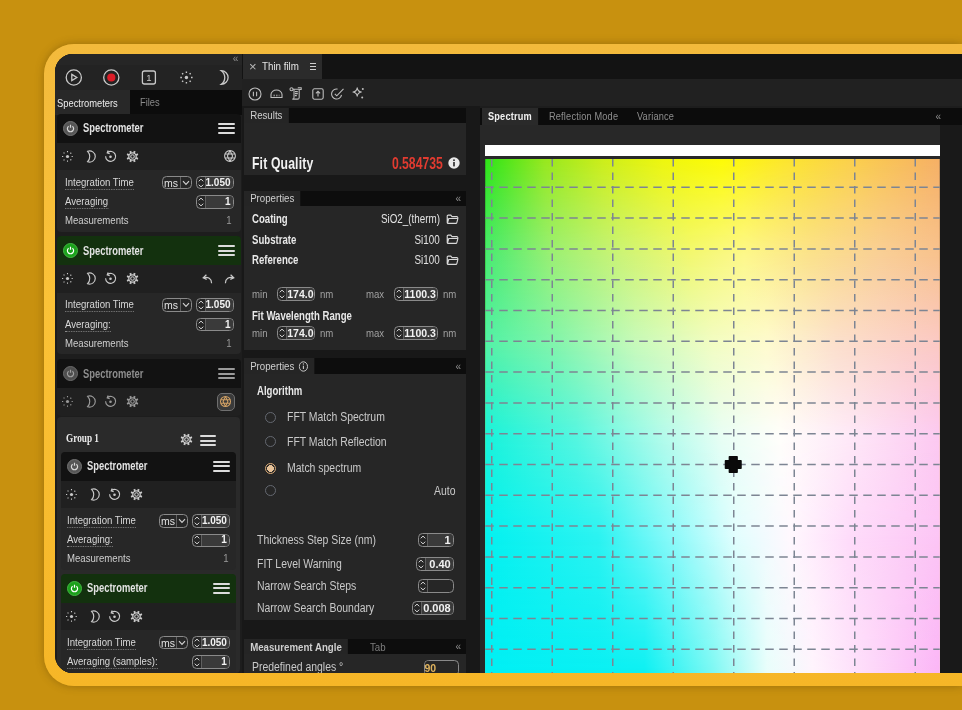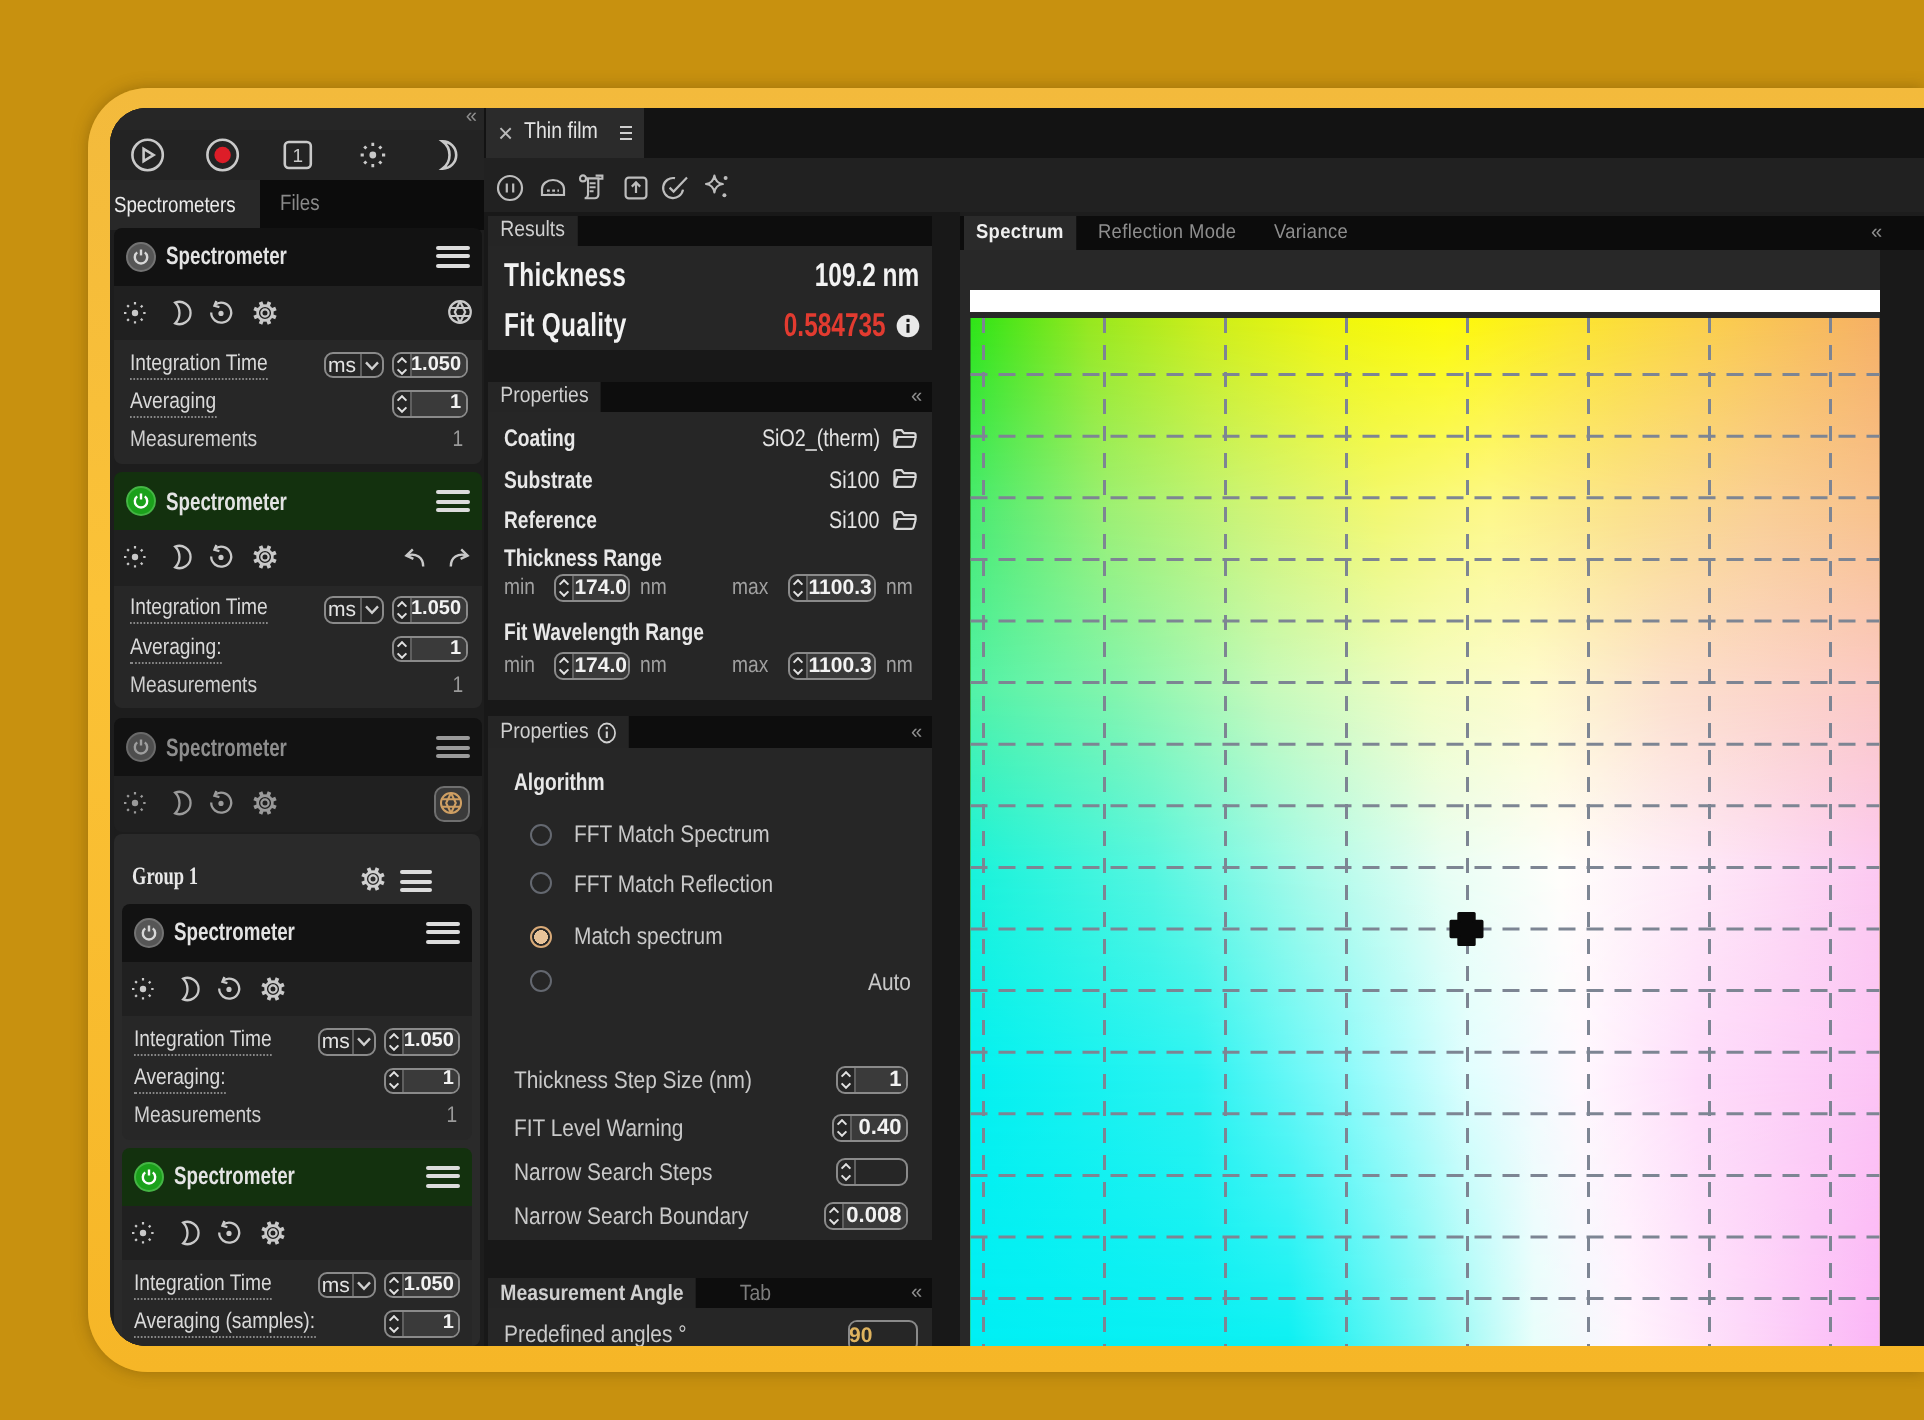--- a/index.html
+++ b/index.html
@@ -609,25 +609,20 @@
         <path d="M6.2 1.8 C6.6 4.4 7.8 5.6 10.4 6 C7.8 6.4 6.6 7.6 6.2 10.2 C5.8 7.6 4.6 6.4 2 6 C4.6 5.6 5.8 4.4 6.2 1.8z" fill="none" stroke="#bdbdbd" stroke-width="1.1" stroke-linejoin="round"></path>
         <circle cx="11.8" cy="3" r="1" fill="#bdbdbd"></circle>
         <circle cx="11.2" cy="11.6" r="1" fill="#bdbdbd"></circle>
       </svg>
   </div>
   <div class="abs shead" style="top:53.5px;">
       <div class="stab">Results</div>
       <div class="sgrow"></div>
     </div>
 <div class="abs sbody" style="top:68.8px;height:52.6px;">
-<div class="bigrow" style="top:6px;">
-        <span class="biglbl">Thickness</span>
-        <div class="fspace"></div>
-        <span class="bigval">109.2&nbsp;nm</span>
-      </div>
 <div class="bigrow" style="top:30.5px;">
         <span class="biglbl">Fit Quality</span>
         <div class="fspace"></div>
         <span class="bigval" style="color:#e23b30;">0.584735</span>
         <div style="width:5px;"></div>
         <svg class="icn" width="12" height="12" viewBox="0 0 11 11">
           <circle cx="5.5" cy="5.5" r="5.2" fill="#e9e9e9"></circle>
           <rect x="4.8" y="4.6" width="1.4" height="4" fill="#1a1a1a"></rect>
           <rect x="4.8" y="2.2" width="1.4" height="1.5" fill="#1a1a1a"></rect>
         </svg>
@@ -659,23 +654,20 @@
         </svg>
       </div>
 <div class="prow" style="top:46.4px;">
         <span class="plbl">Reference</span>
         <div class="fspace"></div>
         <span class="pval">Si100</span>
         <div style="width:6px;"></div>
         <svg class="icn" width="13" height="13" viewBox="0 0 13 13">
           <path d="M1.2 3.1 a1 1 0 0 1 1-1 h2.6 l1.2 1.5 h4.8 a1 1 0 0 1 1 1 v0.9 h-9 l-1.2 4z M1.2 3.1 v6.3 a1 1 0 0 0 1 1 h7.6 a1 1 0 0 0 1-0.8 l1-3.6" fill="none" stroke="#d8d8d8" stroke-width="1.1"></path>
         </svg>
-      </div>
-<div class="prow" style="top:64.9px;">
-        <span class="plbl">Thickness Range</span>
       </div>
 <div class="prow" style="top:80px;height:17px;">
         <span class="minmax">min</span>
         <div style="width:7px;"></div>
         <div class="spin" style="width:38px;height:14px;">
           <div class="ar" style="width:9px;">
             <svg width="6" height="10" viewBox="0 0 6 10">
               <g fill="none" stroke="#e0e0e0" stroke-width="1">
                 <path d="M0.8 3.3 L3 1.1 L5.2 3.3"></path>
                 <path d="M0.8 6.7 L3 8.9 L5.2 6.7"></path>

